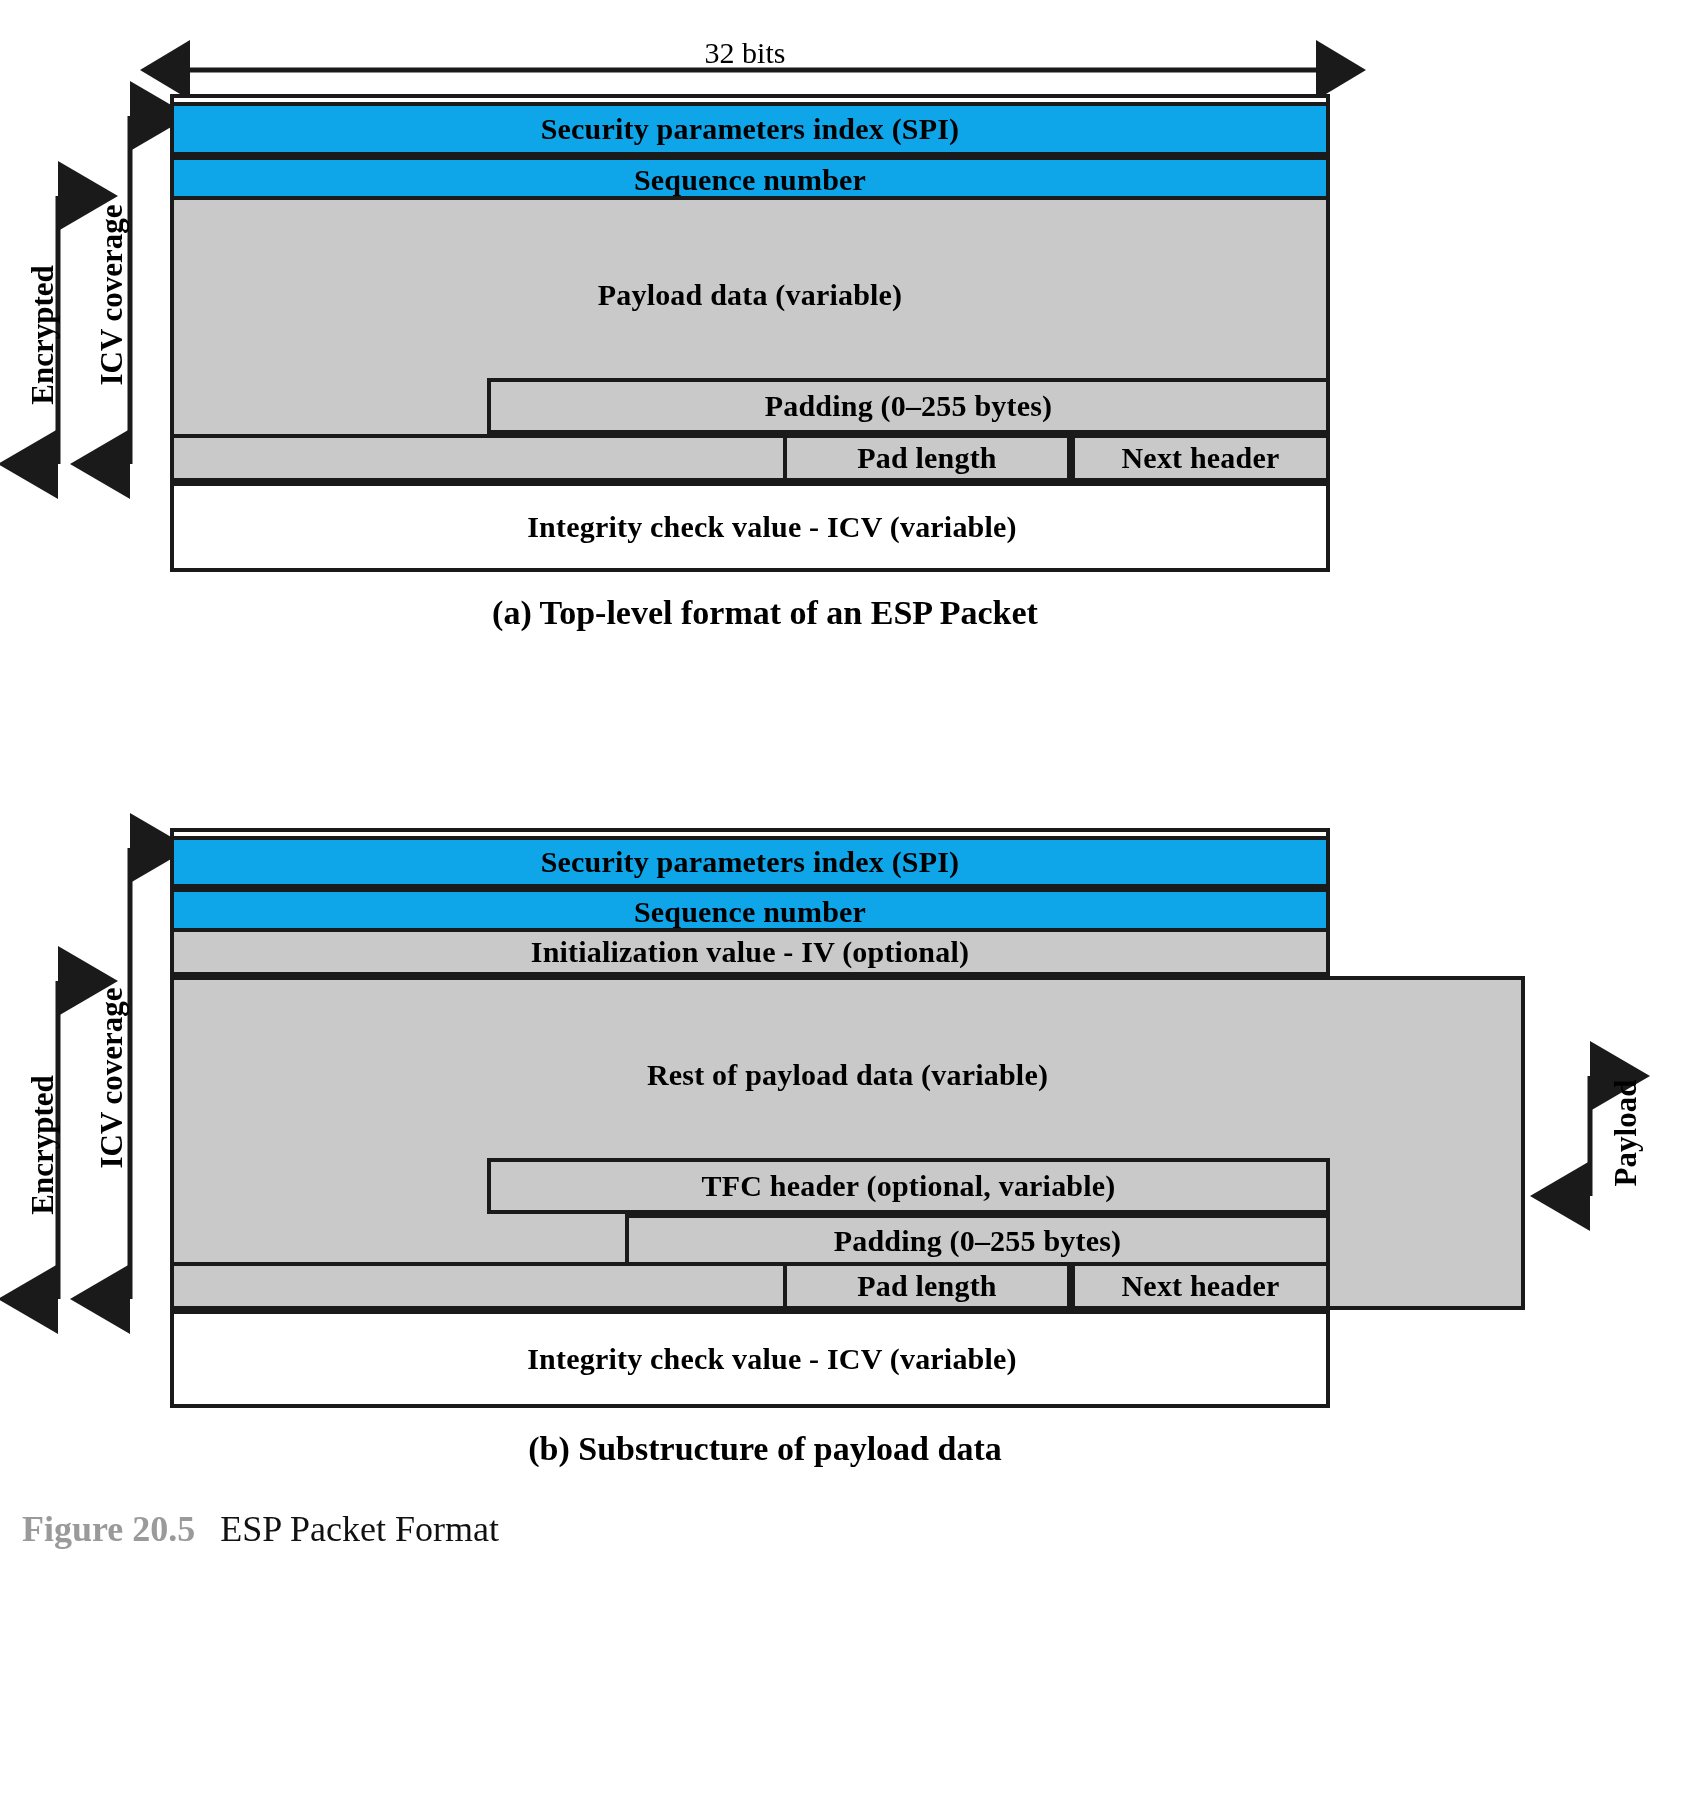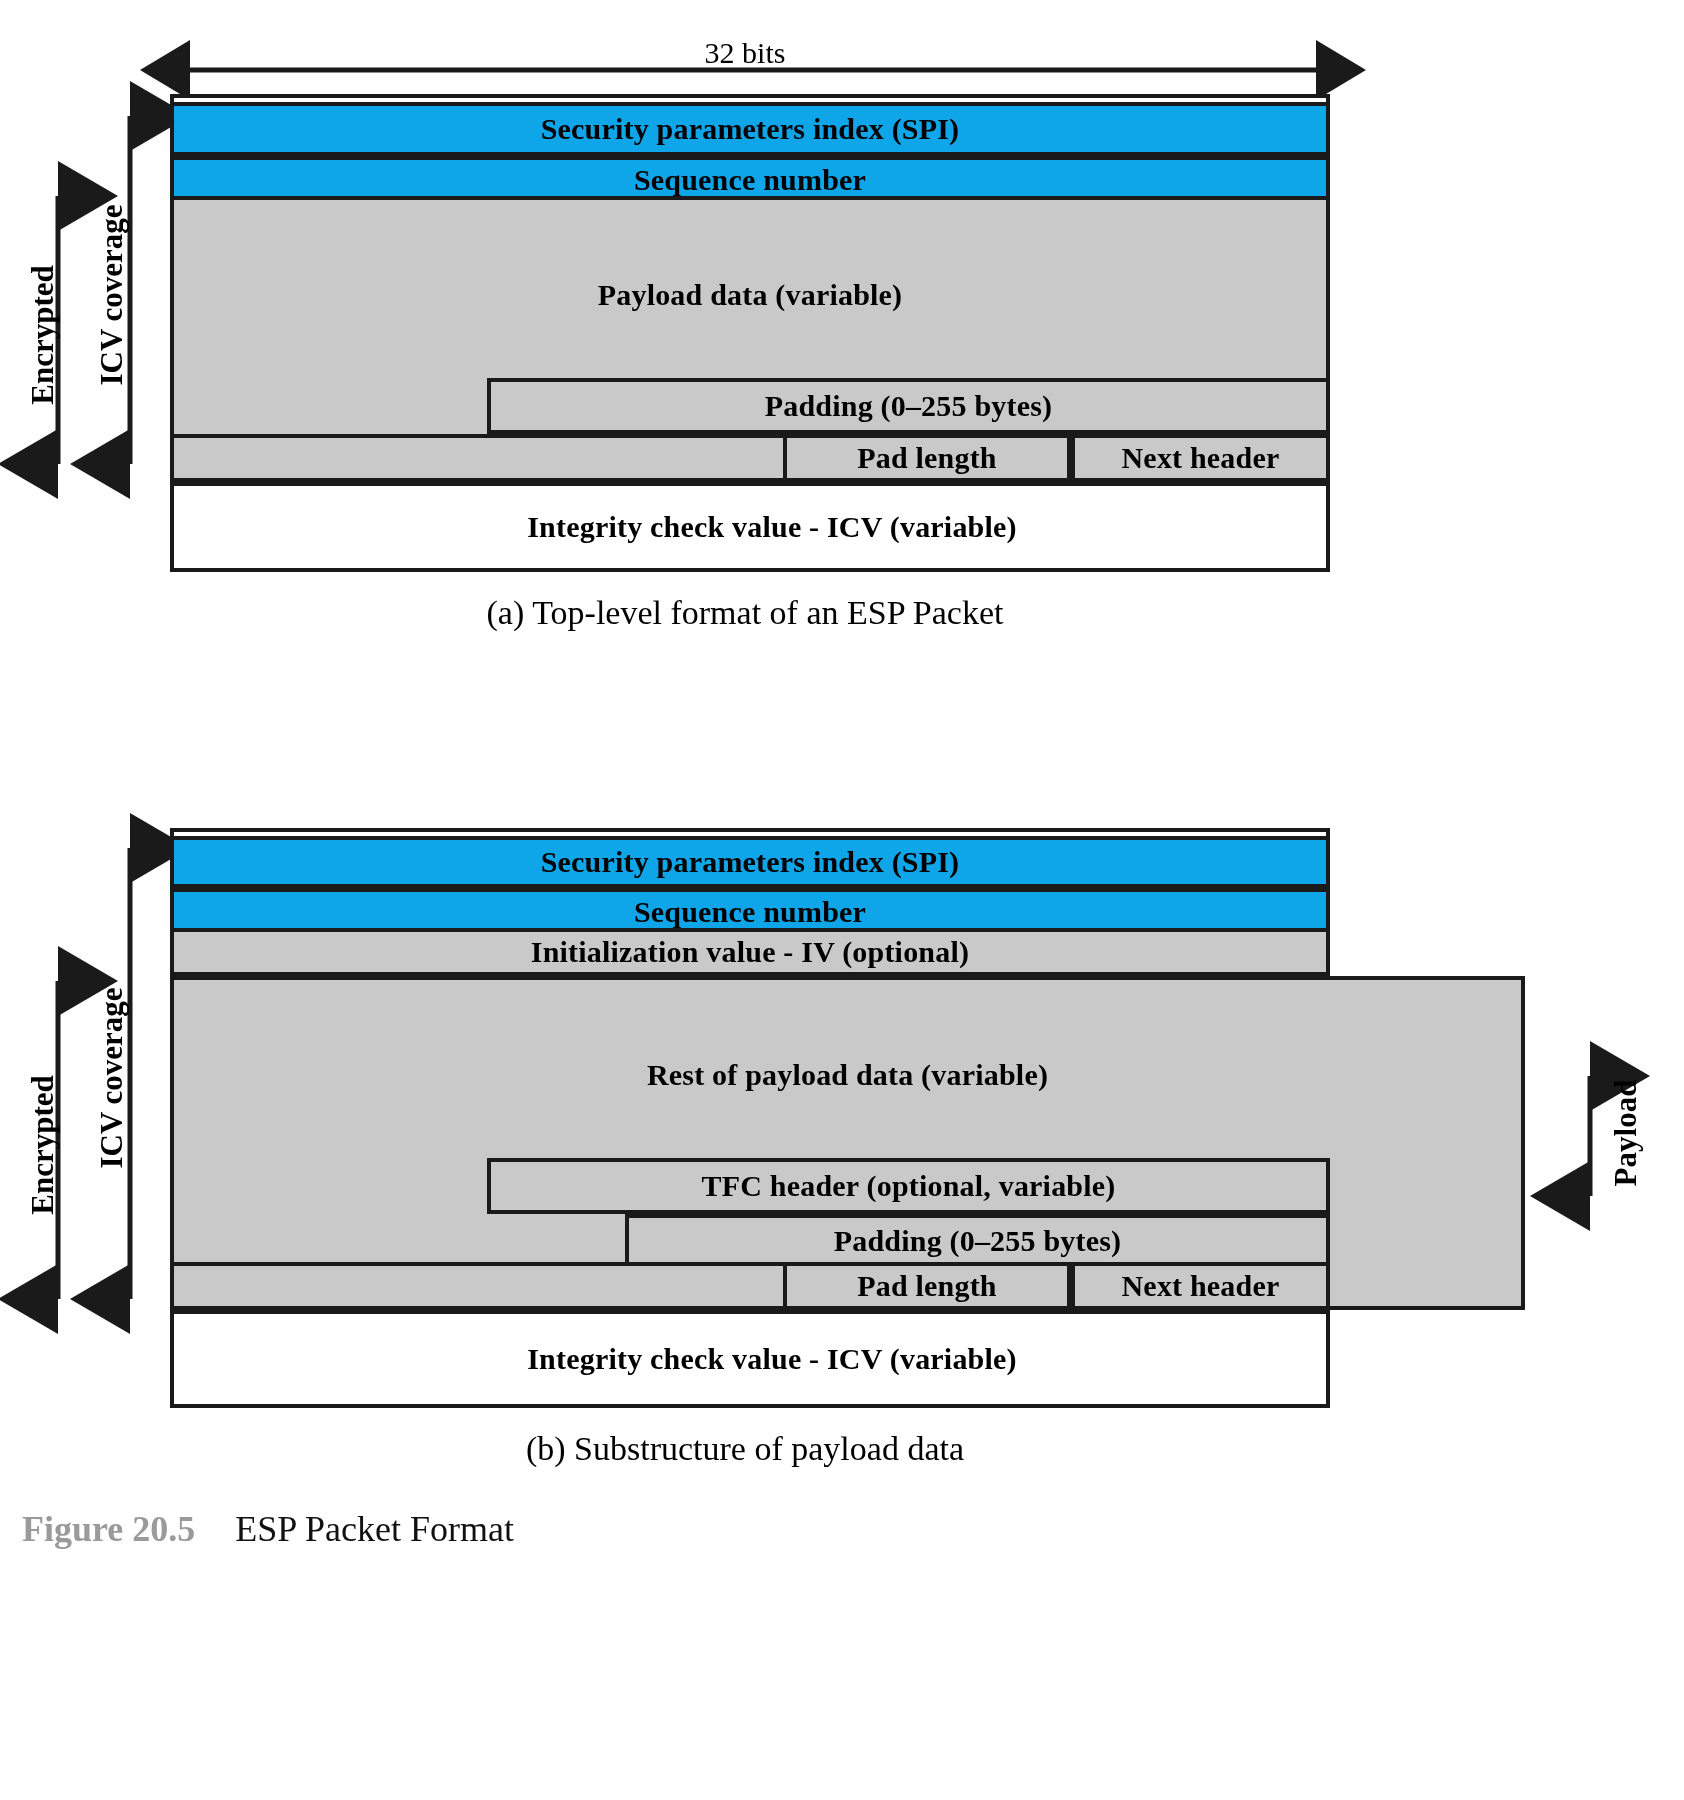--- a/index.html
+++ b/index.html
@@ -49,33 +49,34 @@
     white-space: nowrap;
     transform-origin: 50% 50%;
   }
   .vlabel.rot {
     transform: rotate(-90deg);
   }
 
   
   .caption {
     position: absolute;
-    font-weight: normal;
+    font-weight: bold;
     font-size: 34px;
     white-space: nowrap;
+    padding-left: 20px;
   }
   .figcaption {
     position: absolute;
     font-size: 36px;
     white-space: nowrap;
   }
   .figcaption .fignum {
     font-weight: bold;
     color: #9a9a9a;
-    margin-right: 40px;
+    margin-right: 25px;
   }
   .figcaption .figtitle {
     font-weight: normal;
     color: #111111;
   }
 
   .toplabel {
     position: absolute;
     font-weight: normal;
     font-size: 30px;

